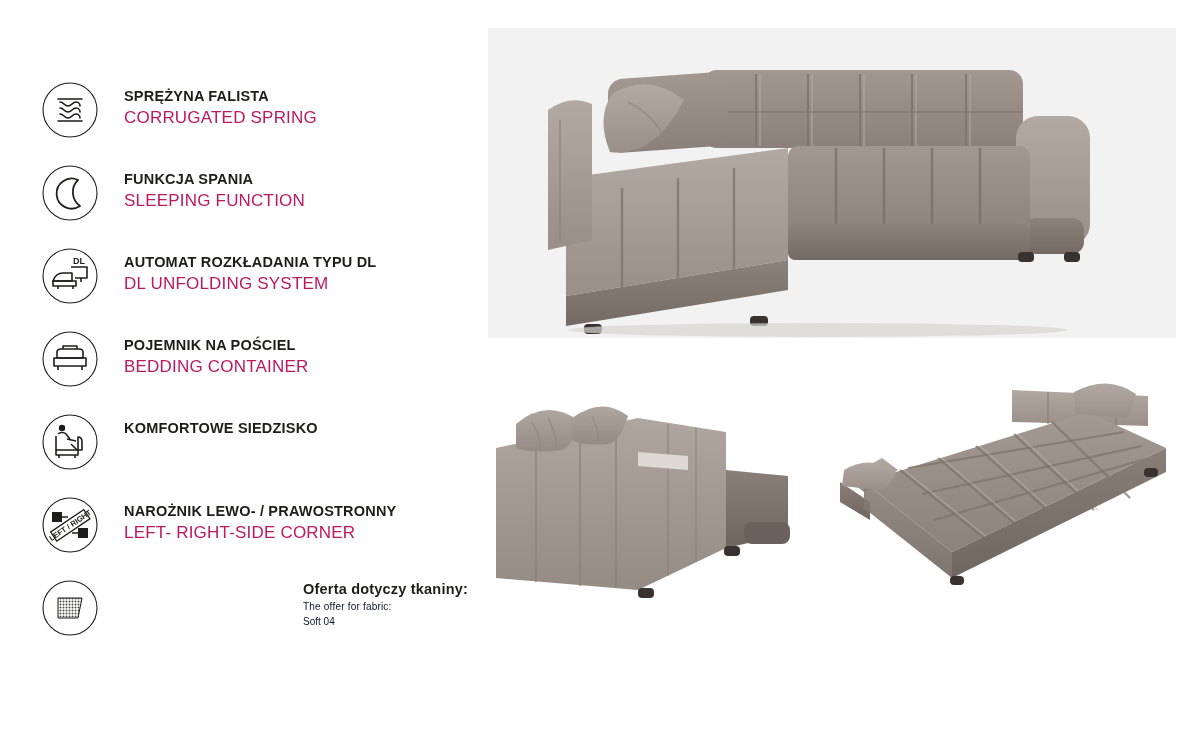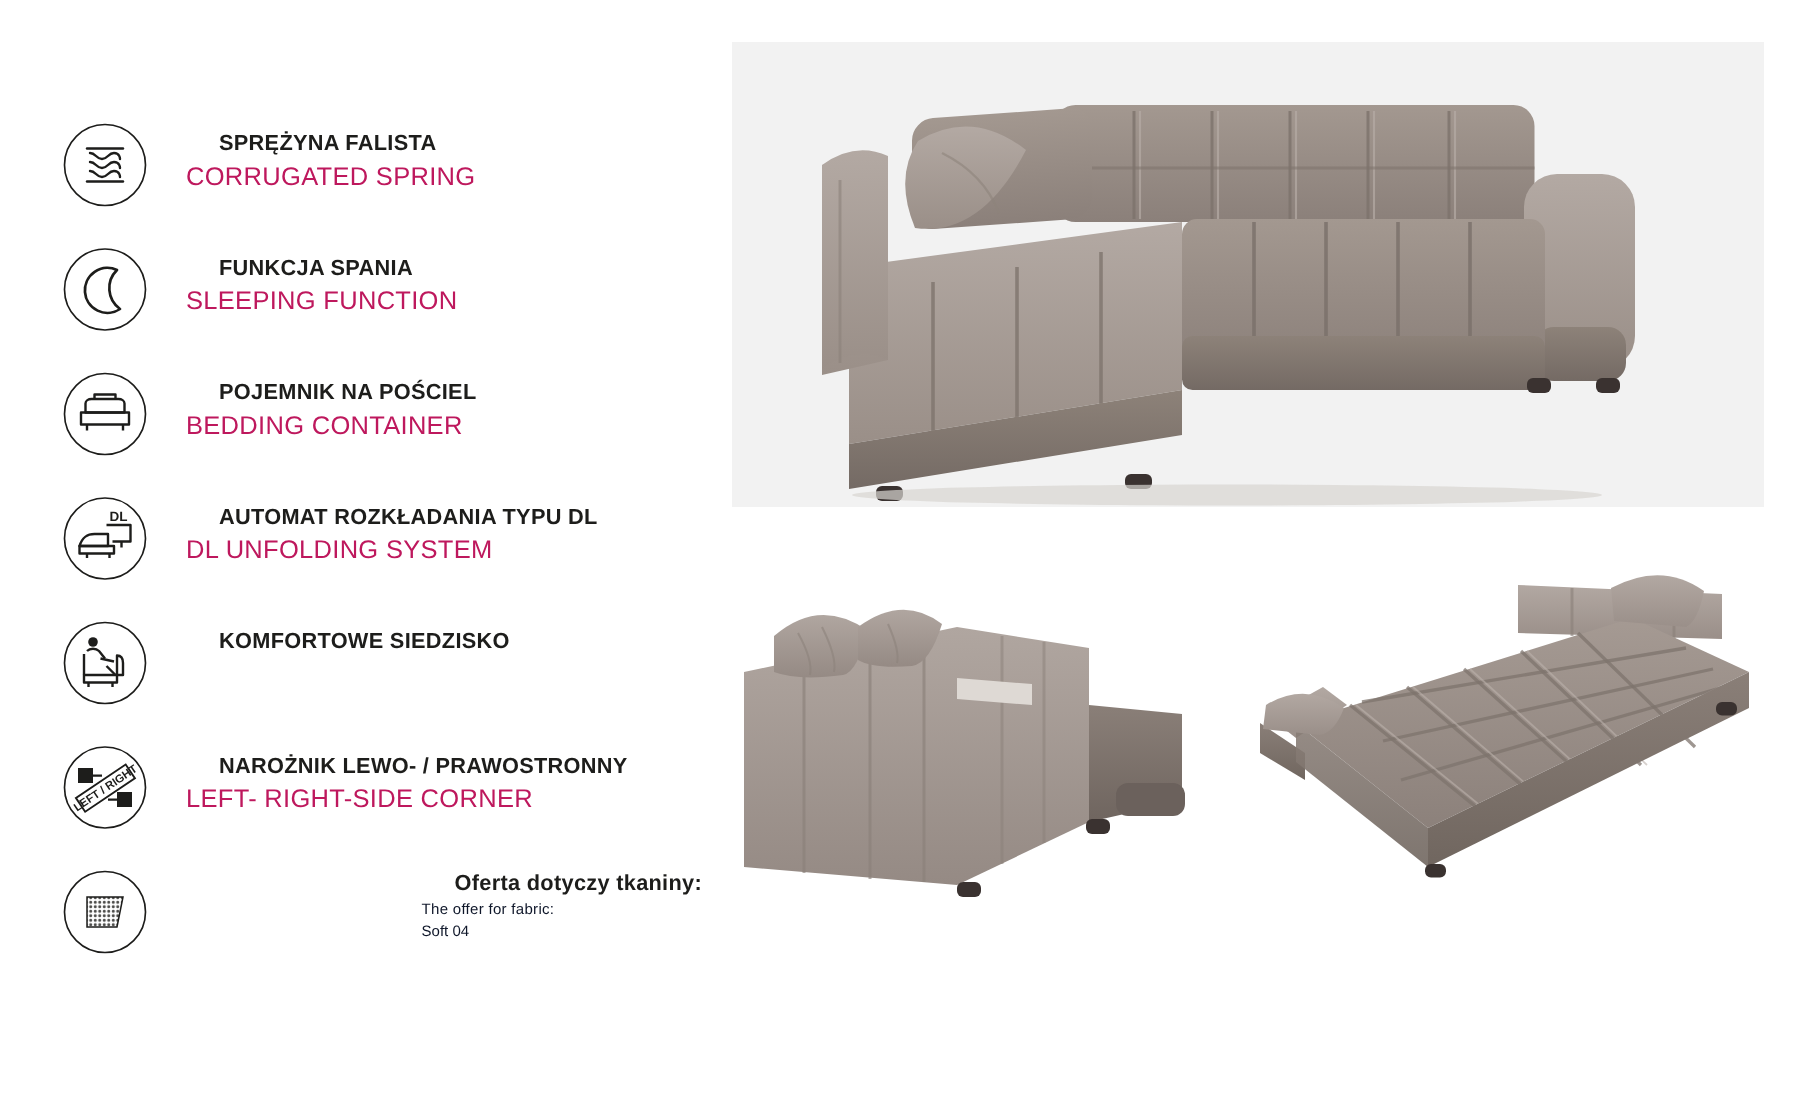--- a/index.html
+++ b/index.html
@@ -41,21 +41,20 @@
     padding-left: 22px;
     padding-top: 9px;
   }
   .feature .t1 {
     font-size: 14.5px;
     font-weight: bold;
     color: #1d1d1b;
     letter-spacing: .2px;
     line-height: 1.32;
     text-transform: uppercase;
-    margin-left: 22px;
   }
   .feature .t2 {
     font-size: 17px;
     color: #be185d;
     letter-spacing: .2px;
     line-height: 1.35;
     margin-top: 1px;
     text-transform: uppercase;
   }
   
@@ -119,50 +118,50 @@
       <div class="t1">FUNKCJA SPANIA</div>
       <div class="t2">SLEEPING FUNCTION</div>
     </span>
   </div>
 
   <div class="feature">
     <span class="icon-wrap">
       <svg width="64" height="64" viewBox="0 0 64 64">
         <circle cx="32" cy="32" r="27" fill="none" stroke="#1d1d1b" stroke-width="1.1"></circle>
         <g fill="none" stroke="#1d1d1b" stroke-width="1.6" stroke-linejoin="round">
-          <path d="M19 25c0-2 2-3 4-3h18c2 0 4 1 4 3v6H19z"></path>
-          <path d="M25 22v-3h14v3"></path>
-          <path d="M16 31h32v8H16z"></path>
-          <path d="M20 39v4M44 39v4"></path>
-        </g>
-      </svg>
-    </span>
-    <span class="txt">
-      <div class="t1">POJEMNIK NA POŚCIEL</div>
-      <div class="t2">BEDDING CONTAINER</div>
-    </span>
-  </div>
-
-  <div class="feature">
-    <span class="icon-wrap">
-      <svg width="64" height="64" viewBox="0 0 64 64">
-        <circle cx="32" cy="32" r="27" fill="none" stroke="#1d1d1b" stroke-width="1.1"></circle>
-        <g fill="none" stroke="#1d1d1b" stroke-width="1.6" stroke-linejoin="round">
           <path d="M33 23h16v11H37"></path>
           <path d="M15 37c2-6 5-8 10-8h9v8z"></path>
           <path d="M15 37h23v5H15z"></path>
           <path d="M20 42v3M35 42v3"></path>
           <path d="M43 34v4"></path>
         </g>
         <text x="35" y="20" font-family="'Liberation Sans',sans-serif" font-size="9" font-weight="bold" fill="#1d1d1b">DL</text>
       </svg>
     </span>
     <span class="txt">
       <div class="t1">AUTOMAT ROZKŁADANIA TYPU DL</div>
       <div class="t2">DL UNFOLDING SYSTEM</div>
+    </span>
+  </div>
+
+  <div class="feature">
+    <span class="icon-wrap">
+      <svg width="64" height="64" viewBox="0 0 64 64">
+        <circle cx="32" cy="32" r="27" fill="none" stroke="#1d1d1b" stroke-width="1.1"></circle>
+        <g fill="none" stroke="#1d1d1b" stroke-width="1.6" stroke-linejoin="round">
+          <path d="M19 25c0-2 2-3 4-3h18c2 0 4 1 4 3v6H19z"></path>
+          <path d="M25 22v-3h14v3"></path>
+          <path d="M16 31h32v8H16z"></path>
+          <path d="M20 39v4M44 39v4"></path>
+        </g>
+      </svg>
+    </span>
+    <span class="txt">
+      <div class="t1">POJEMNIK NA POŚCIEL</div>
+      <div class="t2">BEDDING CONTAINER</div>
     </span>
   </div>
 
   <div class="feature">
     <span class="icon-wrap">
       <svg width="64" height="64" viewBox="0 0 64 64">
         <circle cx="32" cy="32" r="27" fill="none" stroke="#1d1d1b" stroke-width="1.1"></circle>
         <g fill="none" stroke="#1d1d1b" stroke-width="1.6" stroke-linejoin="round">
           <circle cx="24" cy="18" r="3.2" fill="#1d1d1b" stroke="none"></circle>
           <path d="M20 24c2-2 6-2 8 0l4 5"></path>

